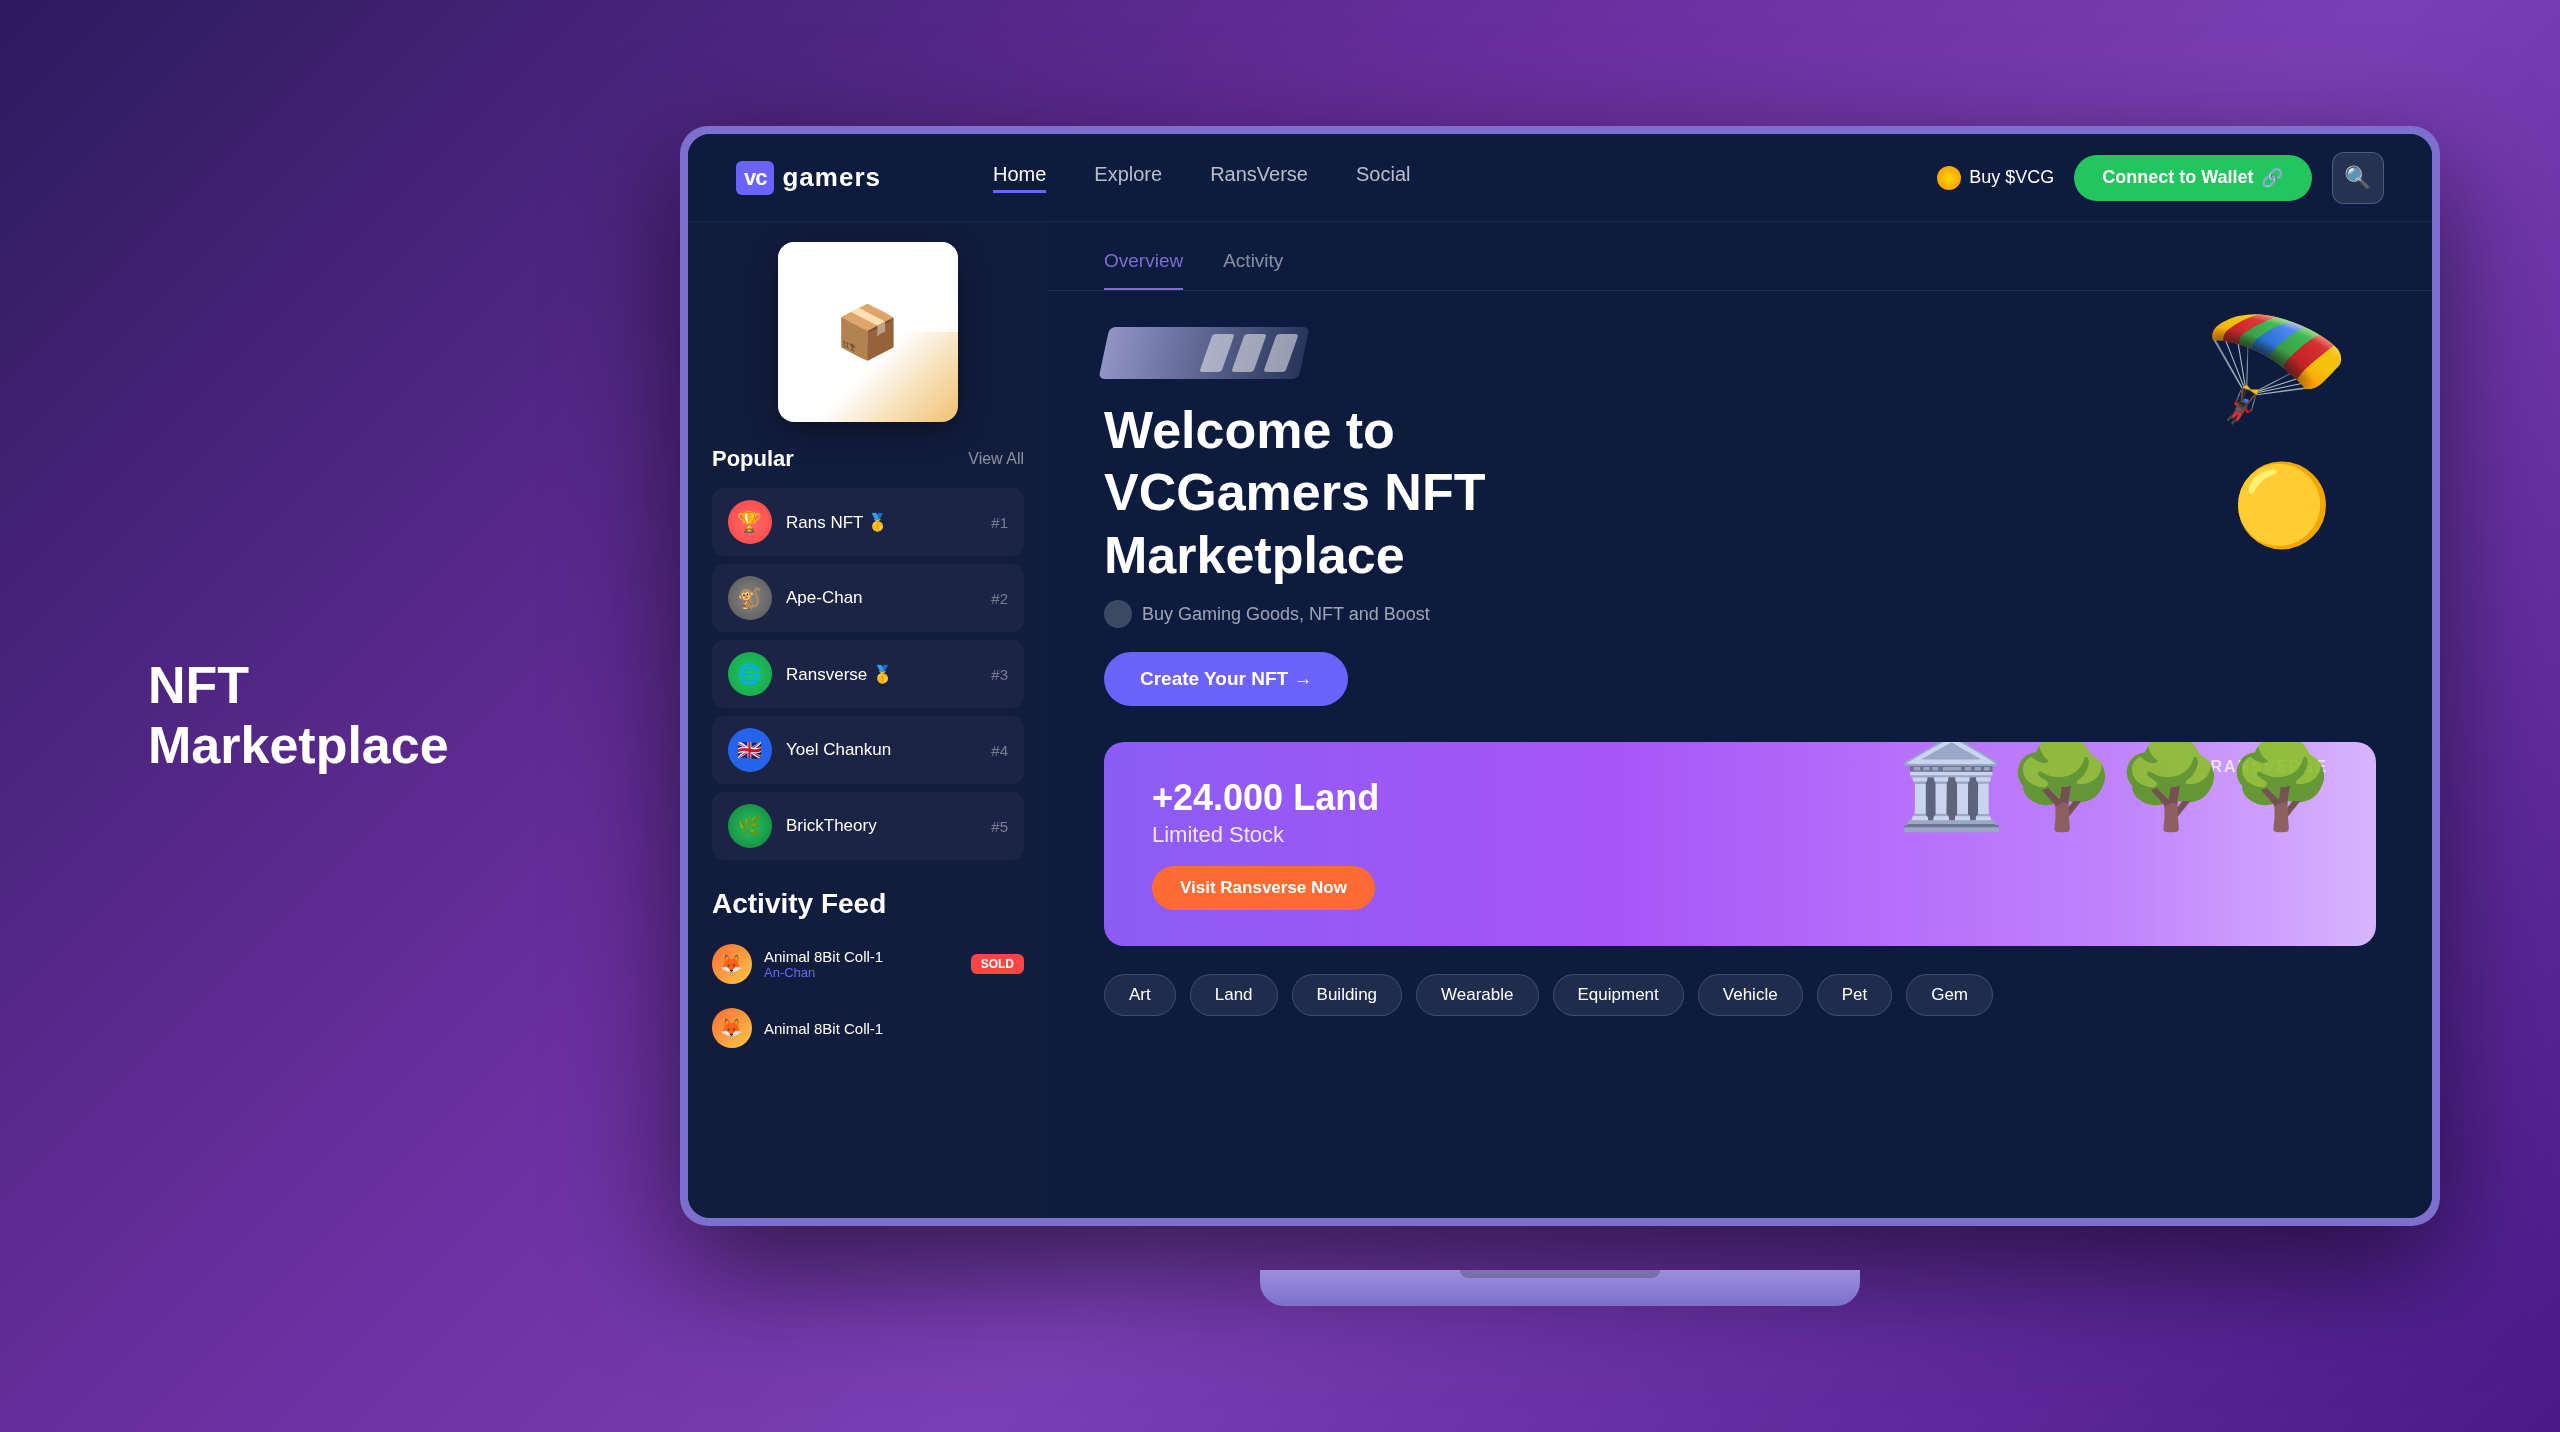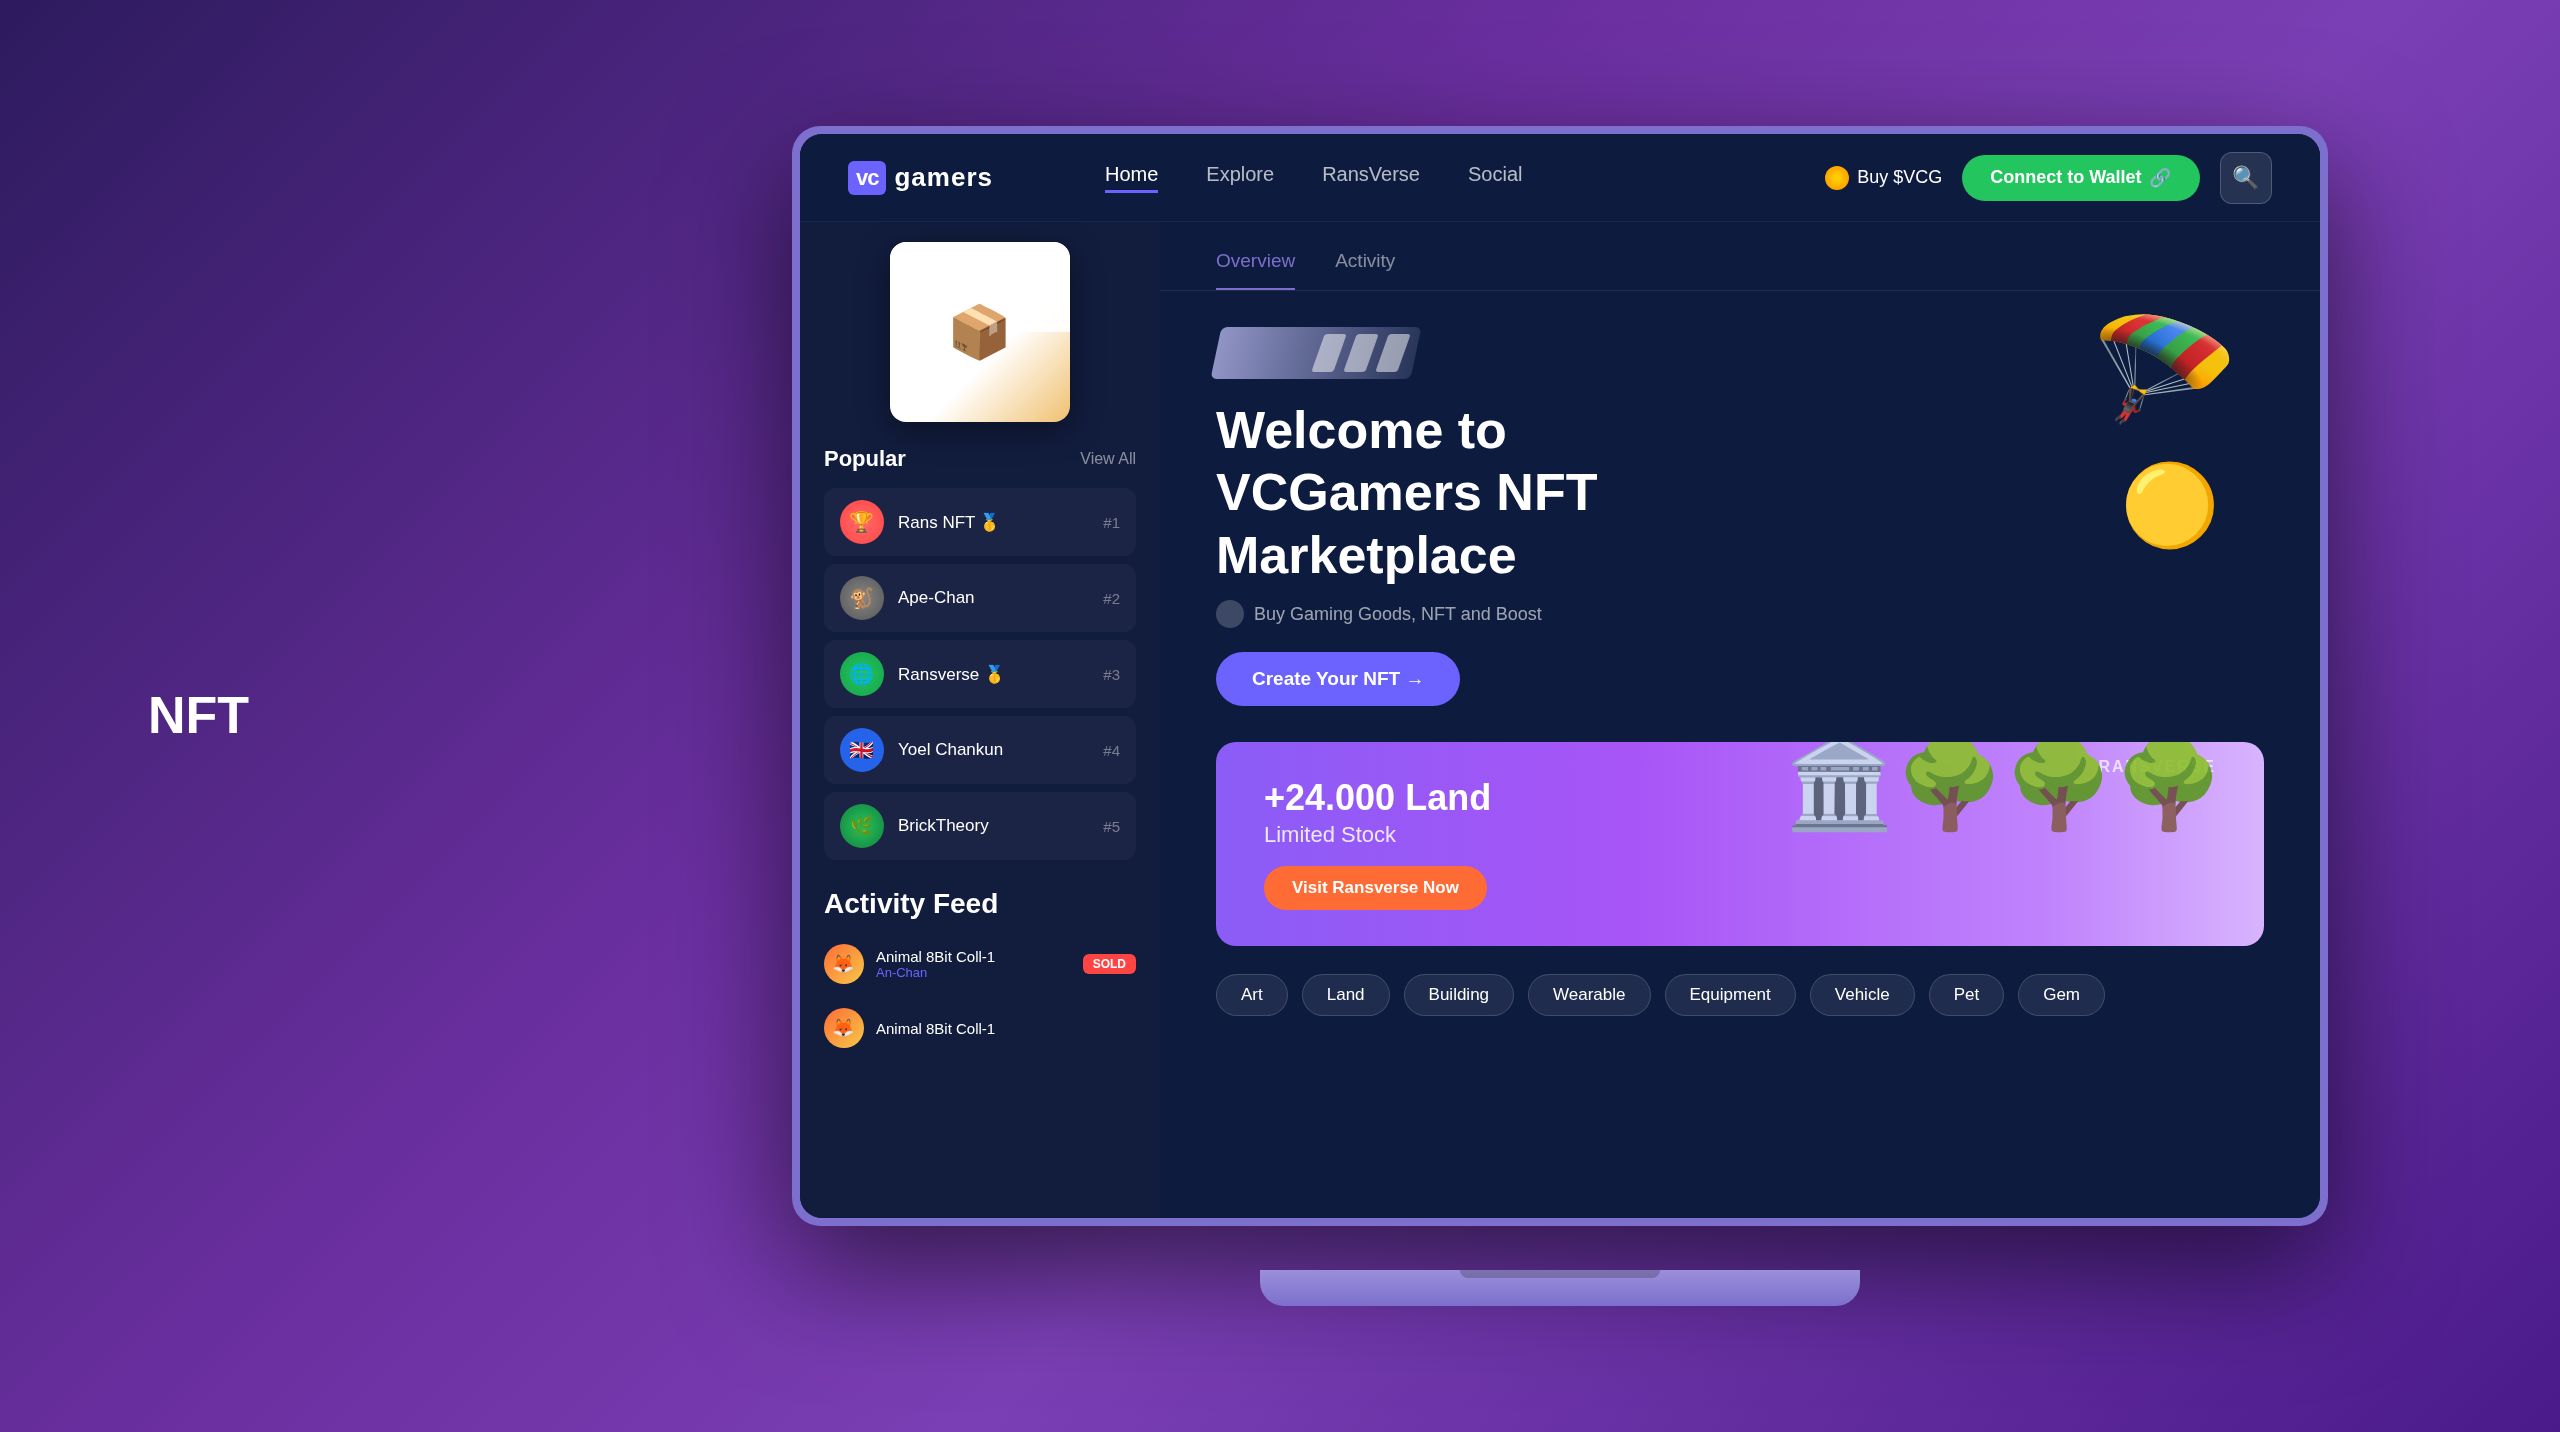--- a/index.html
+++ b/index.html
@@ -20,21 +20,21 @@
       top: 50%;
       transform: translateY(-50%);
       color: white;
       font-size: 52px;
       font-weight: 800;
       line-height: 1.15;
     }
 
     .laptop-wrapper {
       position: relative;
-      width: 1536px;
+      width: 1760px;
       height: 1180px;
       left: 280px;
     }
 
     .laptop-screen {
       position: absolute;
       top: 0;
       left: 0;
       right: 0;
       bottom: 80px;
@@ -554,20 +554,21 @@
     .avatar-ape { background: radial-gradient(circle, #888, #555); }
     .avatar-ransverse { background: radial-gradient(circle, #22c55e, #16a34a); }
     .avatar-yoel { background: #2563eb; }
     .avatar-brick { background: radial-gradient(circle, #22c55e, #15803d); }
   </style>
 </head>
 <body>
 
 <div class="left-text">
   <div>NFT</div>
+  <div>Marketplace</div>
 </div>
 
 <div class="laptop-wrapper">
   <div class="laptop-screen">
     <div class="laptop-inner">
 
       <nav class="top-nav">
         <div class="logo">
           <span class="logo-box">vc</span>
           <span class="logo-text">gamers</span>

